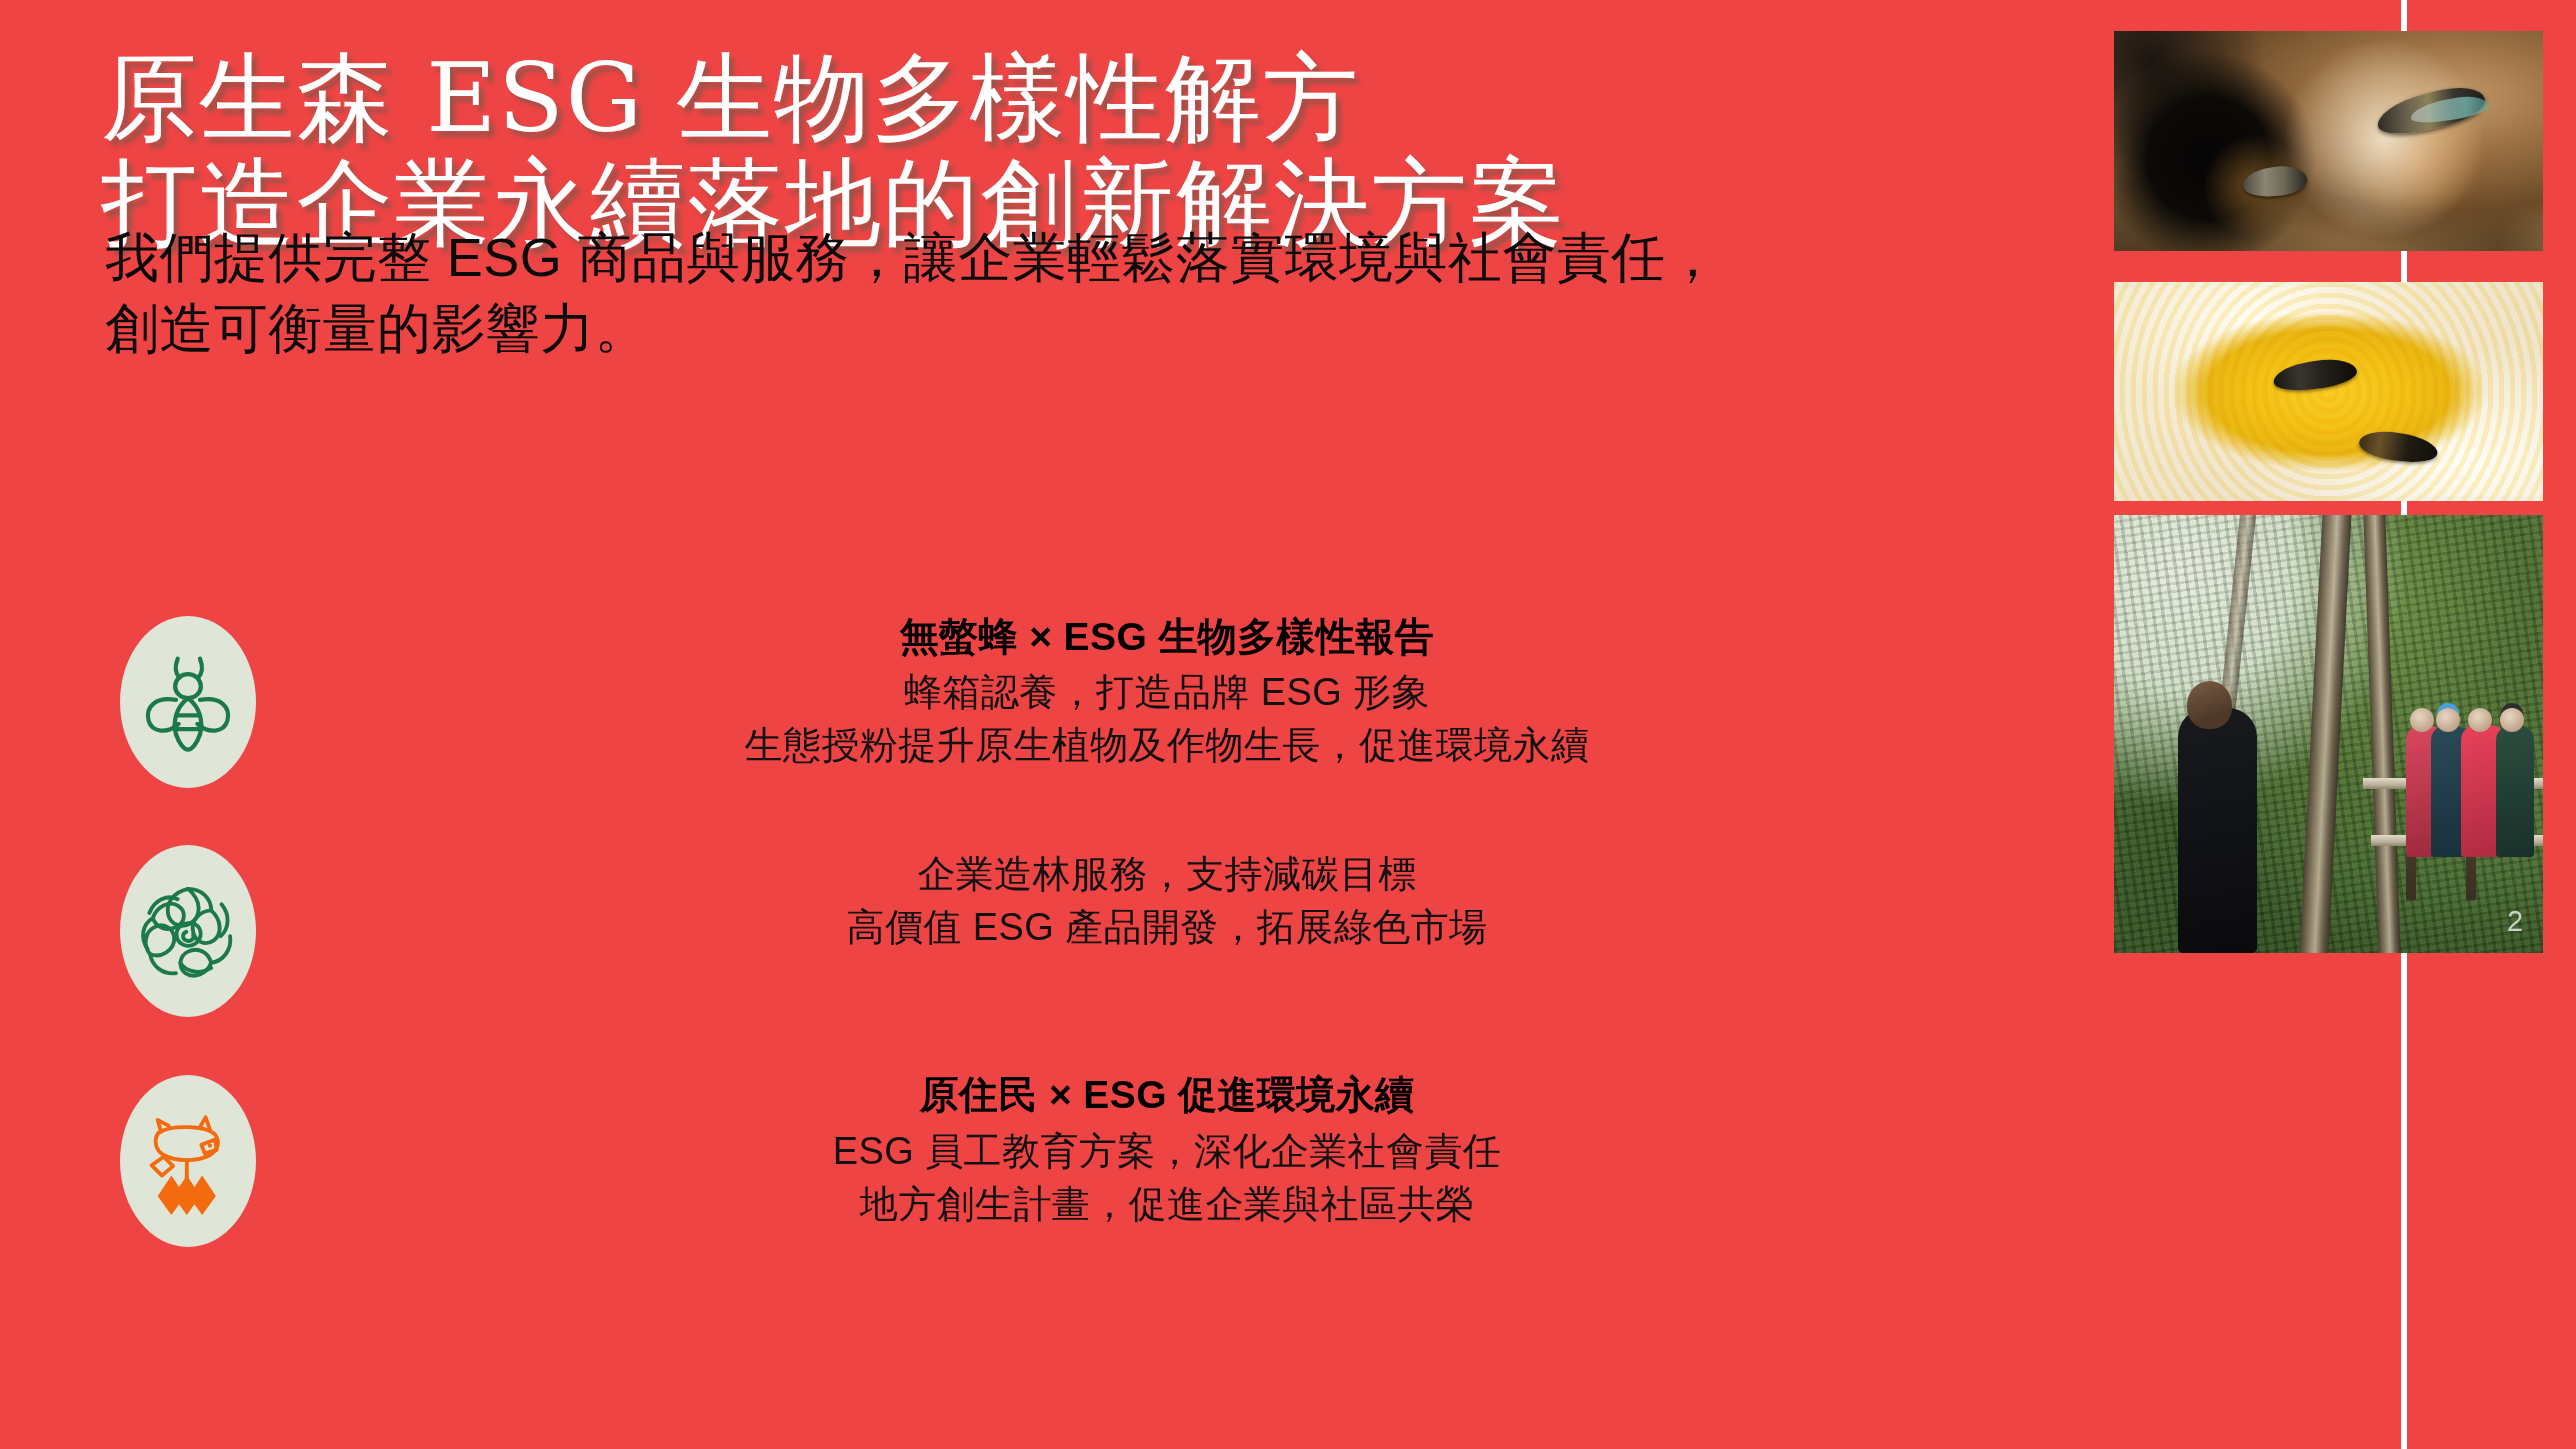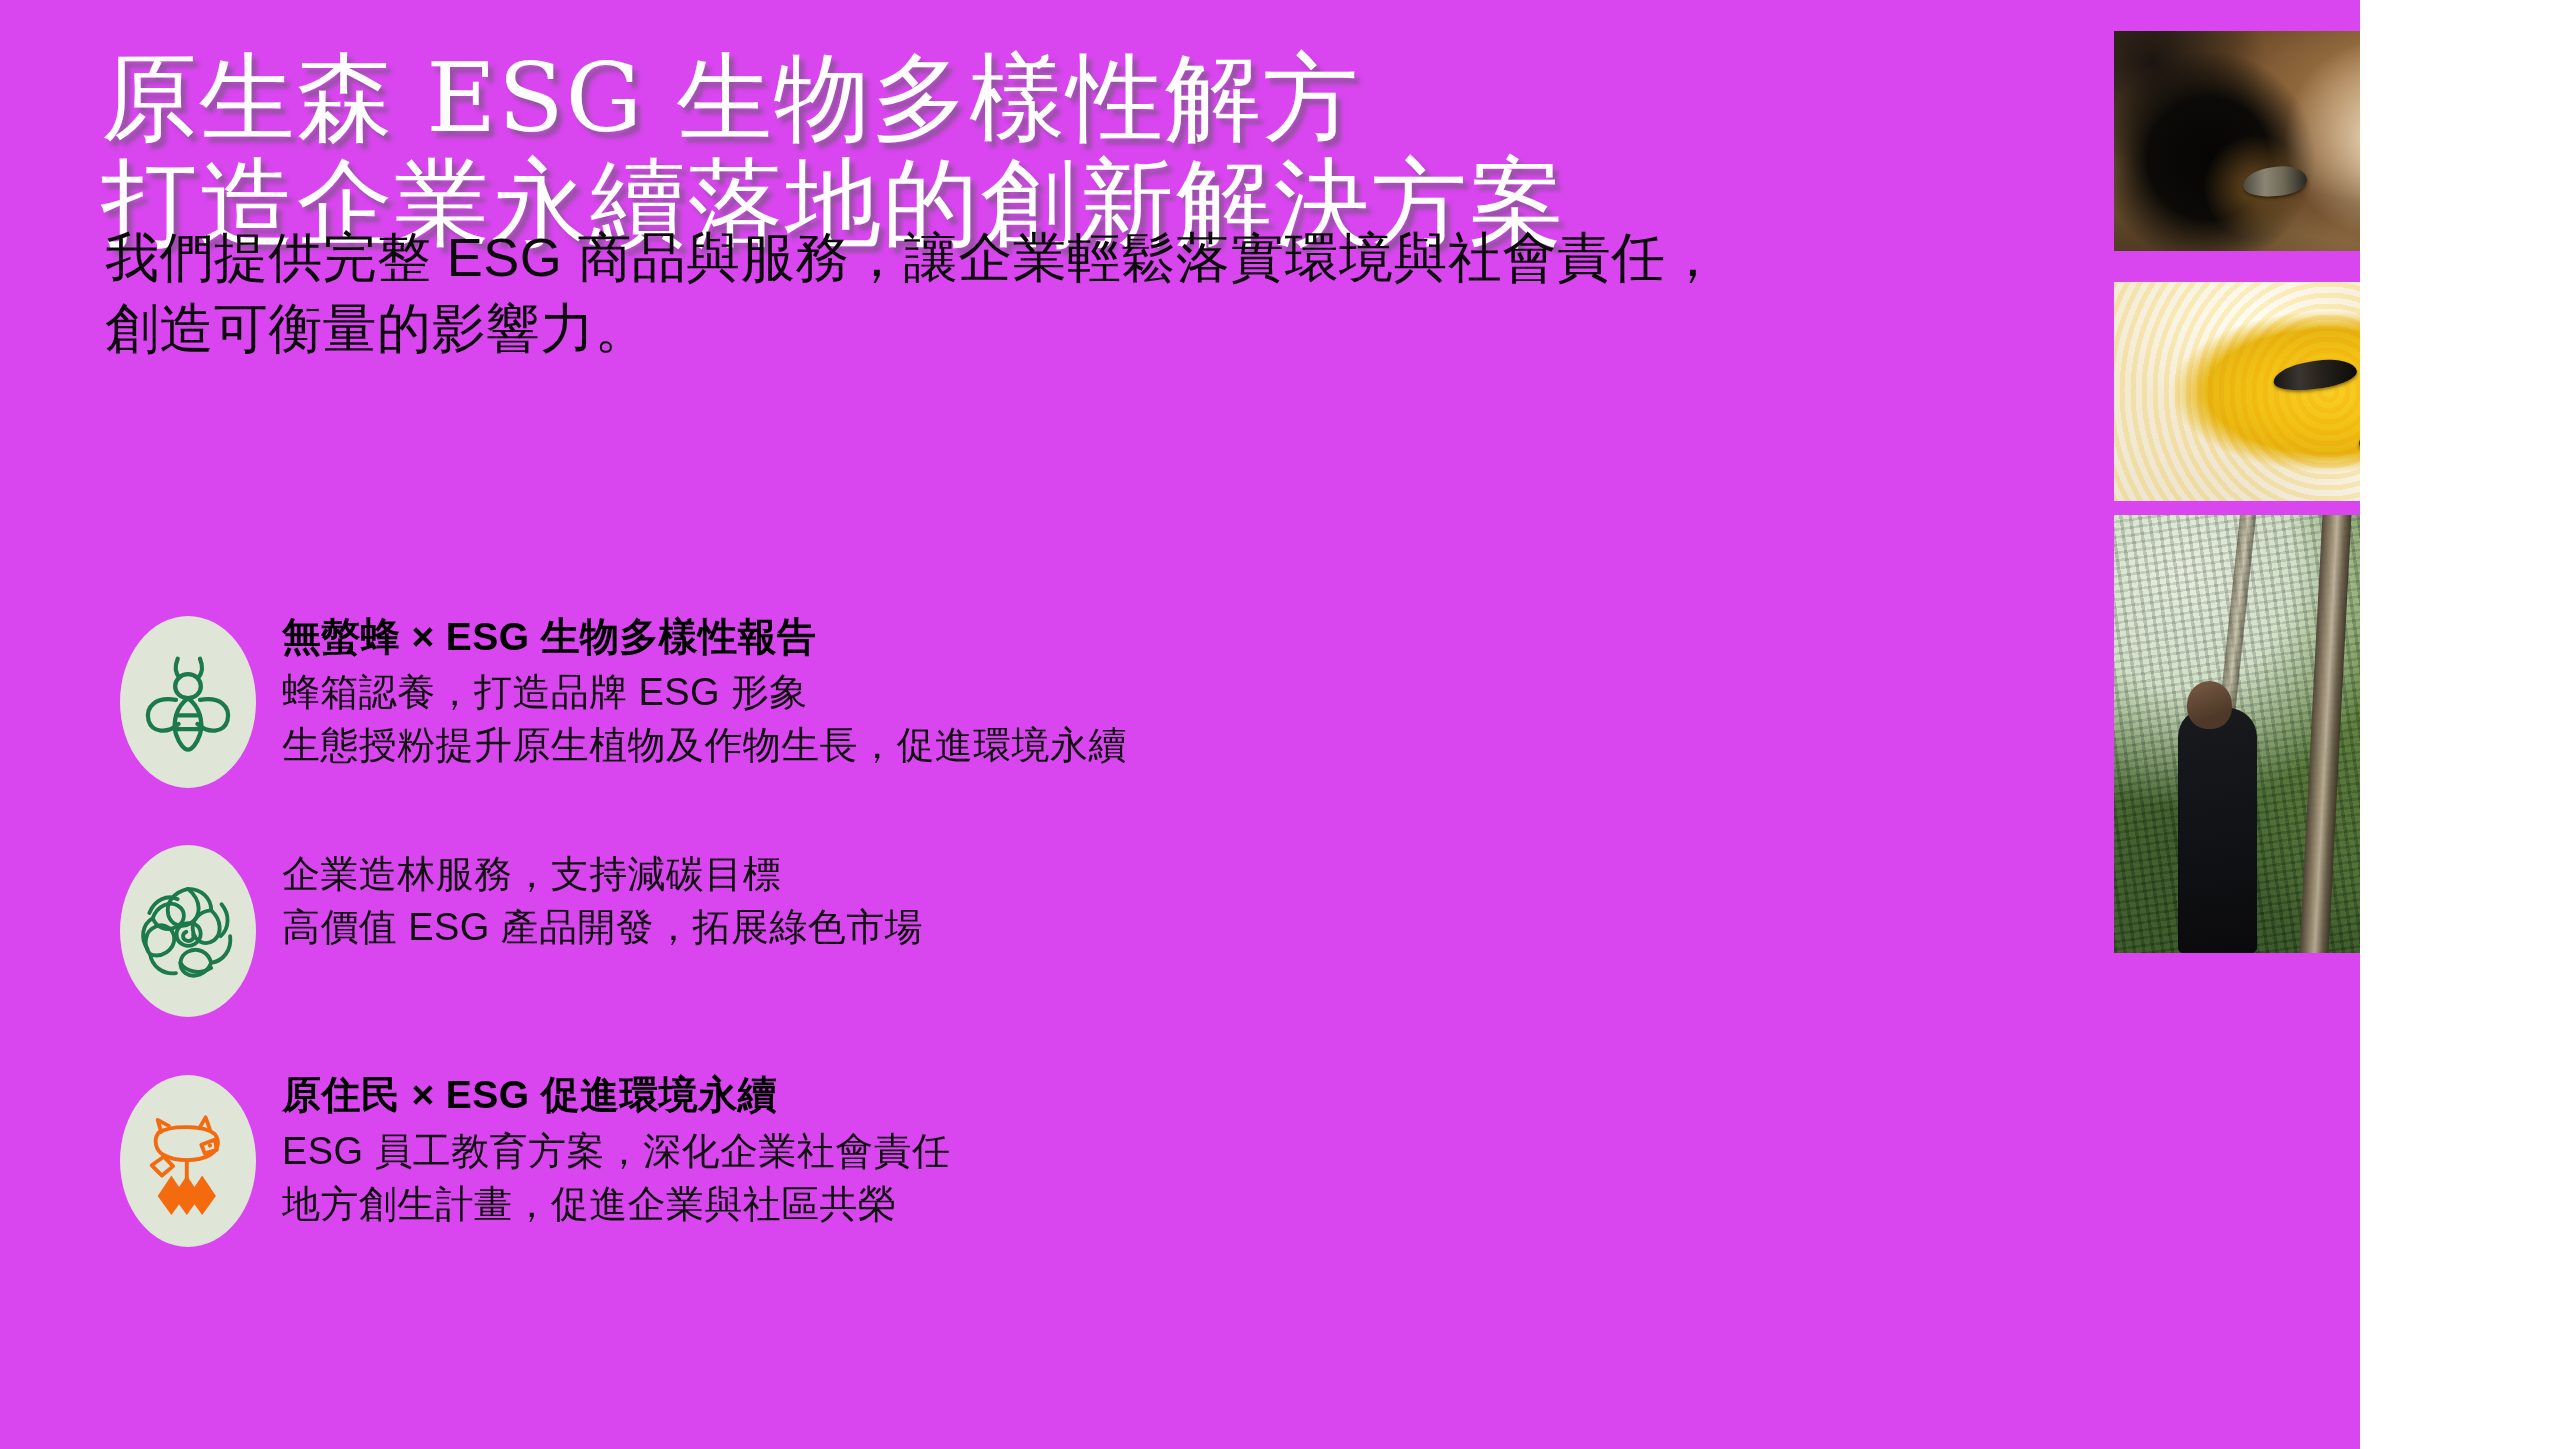--- a/index.html
+++ b/index.html
@@ -3,22 +3,22 @@
 <meta charset="utf-8">
 <style>
   * { box-sizing: border-box; margin: 0; padding: 0; }
   html, body {
     width: 2576px; height: 1449px;
     overflow: hidden;
     font-family: "Liberation Sans", "DejaVu Sans", sans-serif;
   }
   .slide {
     position: relative;
-    width: 2360px; height: 1449px;
-    background: #d946ef;
+    width: 2576px; height: 1449px;
+    background: #ef4444;
     overflow: hidden;
   }
 
   
   .vrule {
     position: absolute;
     left: 2401px; top: 0;
     width: 6px; height: 1449px;
     background: #ffffff;
     z-index: 1;
@@ -77,21 +77,21 @@
     border-radius: 50%;
     background: #dfe5d7;
     display: flex;
     align-items: center;
     justify-content: center;
     margin-right: 26px;
     margin-top: 5.2px;
   }
   .icon-badge svg { display: block; }
 
-  .item-text { flex: 1 1 auto; padding-top: 1.7px; }
+  .item-text { flex: 1 1 auto; padding-top: 1.7px; text-align: center; }
   .item-title {
     font-size: 39px;
     font-weight: bold;
     color: #000000;
     line-height: 1.22;
     letter-spacing: 0.4px;
     white-space: nowrap;
   }
   .item-line {
     font-size: 38px;

